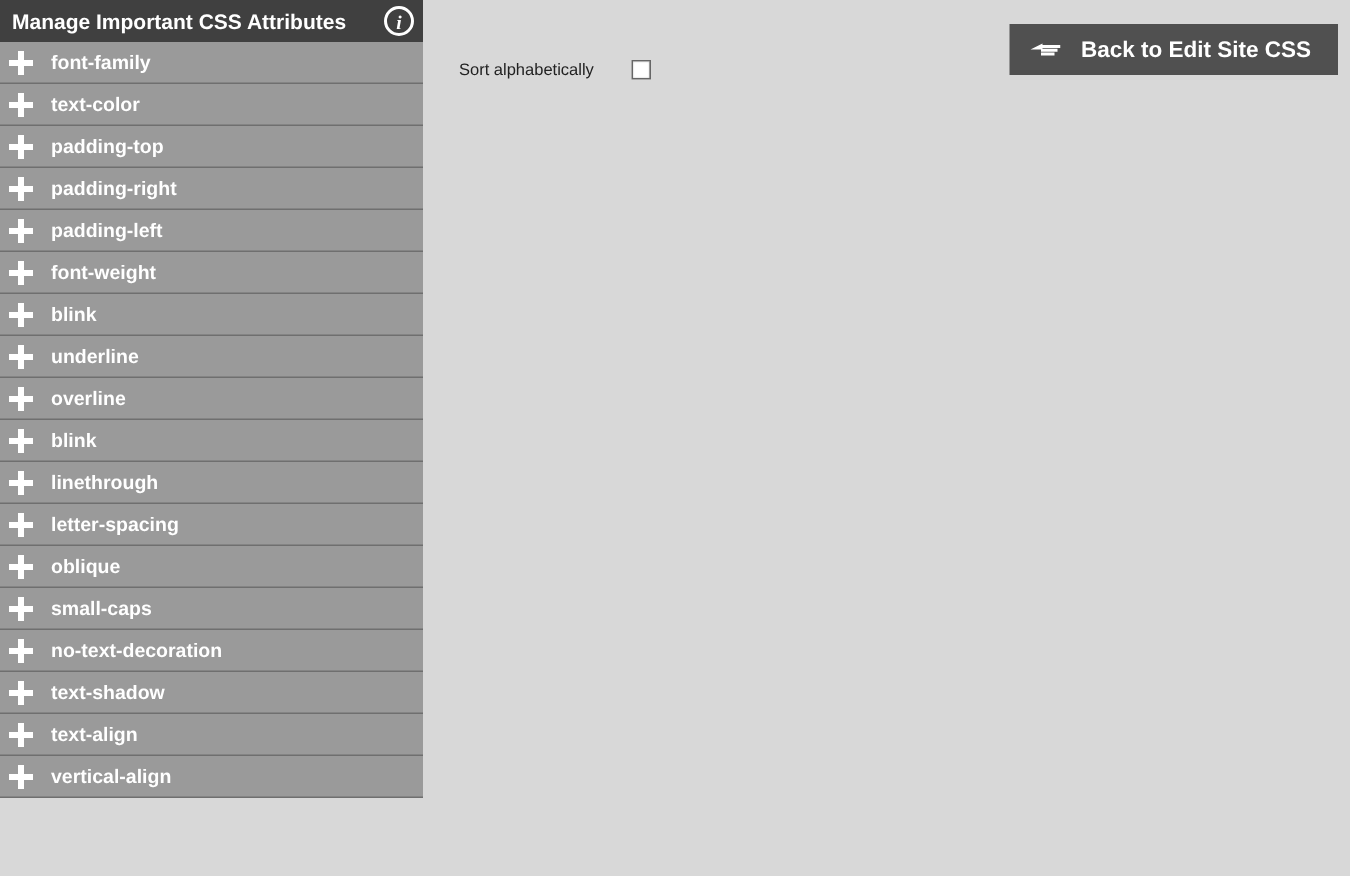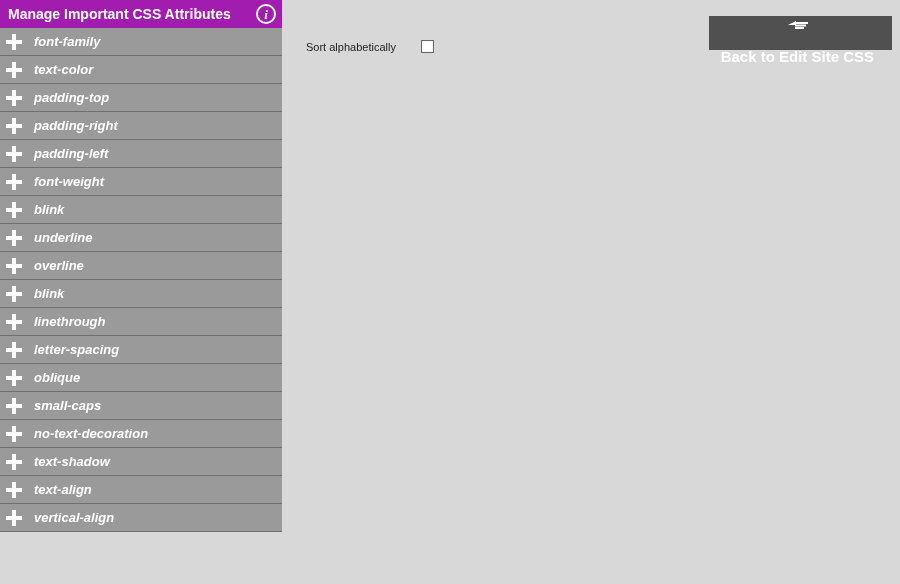--- a/index.html
+++ b/index.html
@@ -1,33 +1,33 @@
 <!DOCTYPE html>
 <html><head>
 <meta charset="utf-8">
 <style>
   * { box-sizing: border-box; margin: 0; padding: 0; }
   html, body { width: 900px; height: 584px; font-family: Arial, Helvetica, sans-serif; background: #d8d8d8; overflow: hidden; }
   .page { position: relative; width: 900px; height: 584px; }
   .sidebar { position: absolute; left: 0; top: 0; width: 282px; }
-  .sidebar-header { background: #a21caf; color: #fff; font-weight: bold; font-size: 14px; height: 28px; display: flex; align-items: center; padding-left: 8px; position: relative; }
+  .sidebar-header { background: #404040; color: #fff; font-weight: bold; font-size: 14px; height: 28px; display: flex; align-items: center; padding-left: 8px; position: relative; }
   .info-btn { position: absolute; right: 6px; top: 50%; transform: translateY(-50%); width: 20px; height: 20px; border: 2px solid #fff; border-radius: 50%; display: flex; align-items: center; justify-content: center; cursor: pointer; }
   .info-btn span { color: #fff; font-style: italic; font-family: Georgia, 'Times New Roman', serif; font-weight: bold; font-size: 13px; line-height: 1; }
   .attr-list { }
-  .attr-item { background: #9a9a9a; border-bottom: 1px solid #6f6f6f; height: 28px; display: flex; align-items: center; padding-left: 6px; cursor: pointer; font-style: italic; }
+  .attr-item { background: #9a9a9a; border-bottom: 1px solid #6f6f6f; height: 28px; display: flex; align-items: center; padding-left: 6px; cursor: pointer; }
   .plus-icon { width: 16px; height: 16px; position: relative; flex-shrink: 0; }
   .plus-icon::before, .plus-icon::after { content: ""; position: absolute; background: #fff; }
   .plus-icon::before { left: 6px; top: 0; width: 4px; height: 16px; }
   .plus-icon::after { top: 6px; left: 0; height: 4px; width: 16px; }
   .attr-label { color: #fff; font-weight: bold; font-size: 13px; margin-left: 12px; }
   .main { position: absolute; left: 282px; top: 0; right: 0; height: 100%; }
   .sort-row { position: absolute; left: 24px; top: 40px; display: flex; align-items: center; gap: 25px; }
   .sort-label { font-size: 11px; color: #222; }
   .sort-check { width: 13px; height: 13px; border: 1px solid #666; background: #fff; box-shadow: inset 0 0 1px rgba(0,0,0,.4); cursor: pointer; }
-  .back-btn { position: absolute; right: 8px; top: 16px; background: #505050; color: #fff; height: 34px; display: flex; align-items: center; padding: 0 18px 0 12px; gap: 14px; cursor: pointer; flex-direction: column; }
+  .back-btn { position: absolute; right: 8px; top: 16px; background: #505050; color: #fff; height: 34px; display: flex; align-items: center; padding: 0 18px 0 12px; gap: 14px; cursor: pointer; }
   .hand-icon { width: 22px; height: 18px; position: relative; }
   .back-label { font-weight: bold; font-size: 15px; }
 </style>
 </head>
 <body>
 
 <div class="page">
 
   <div class="sidebar">
     <div class="sidebar-header">

